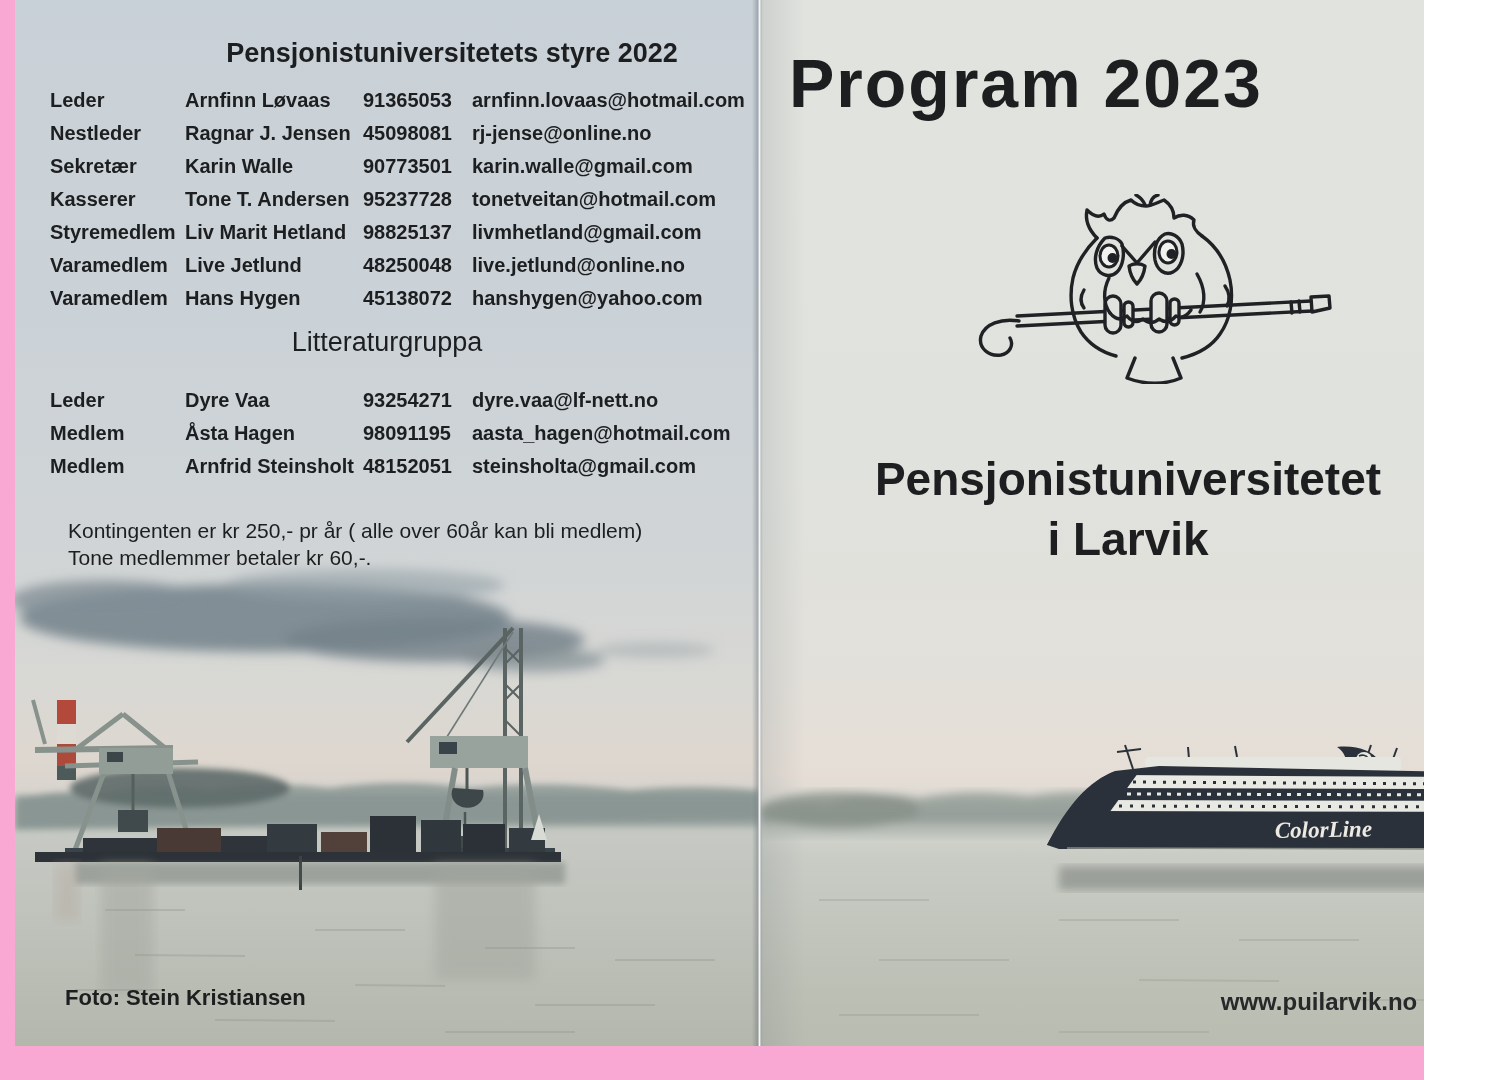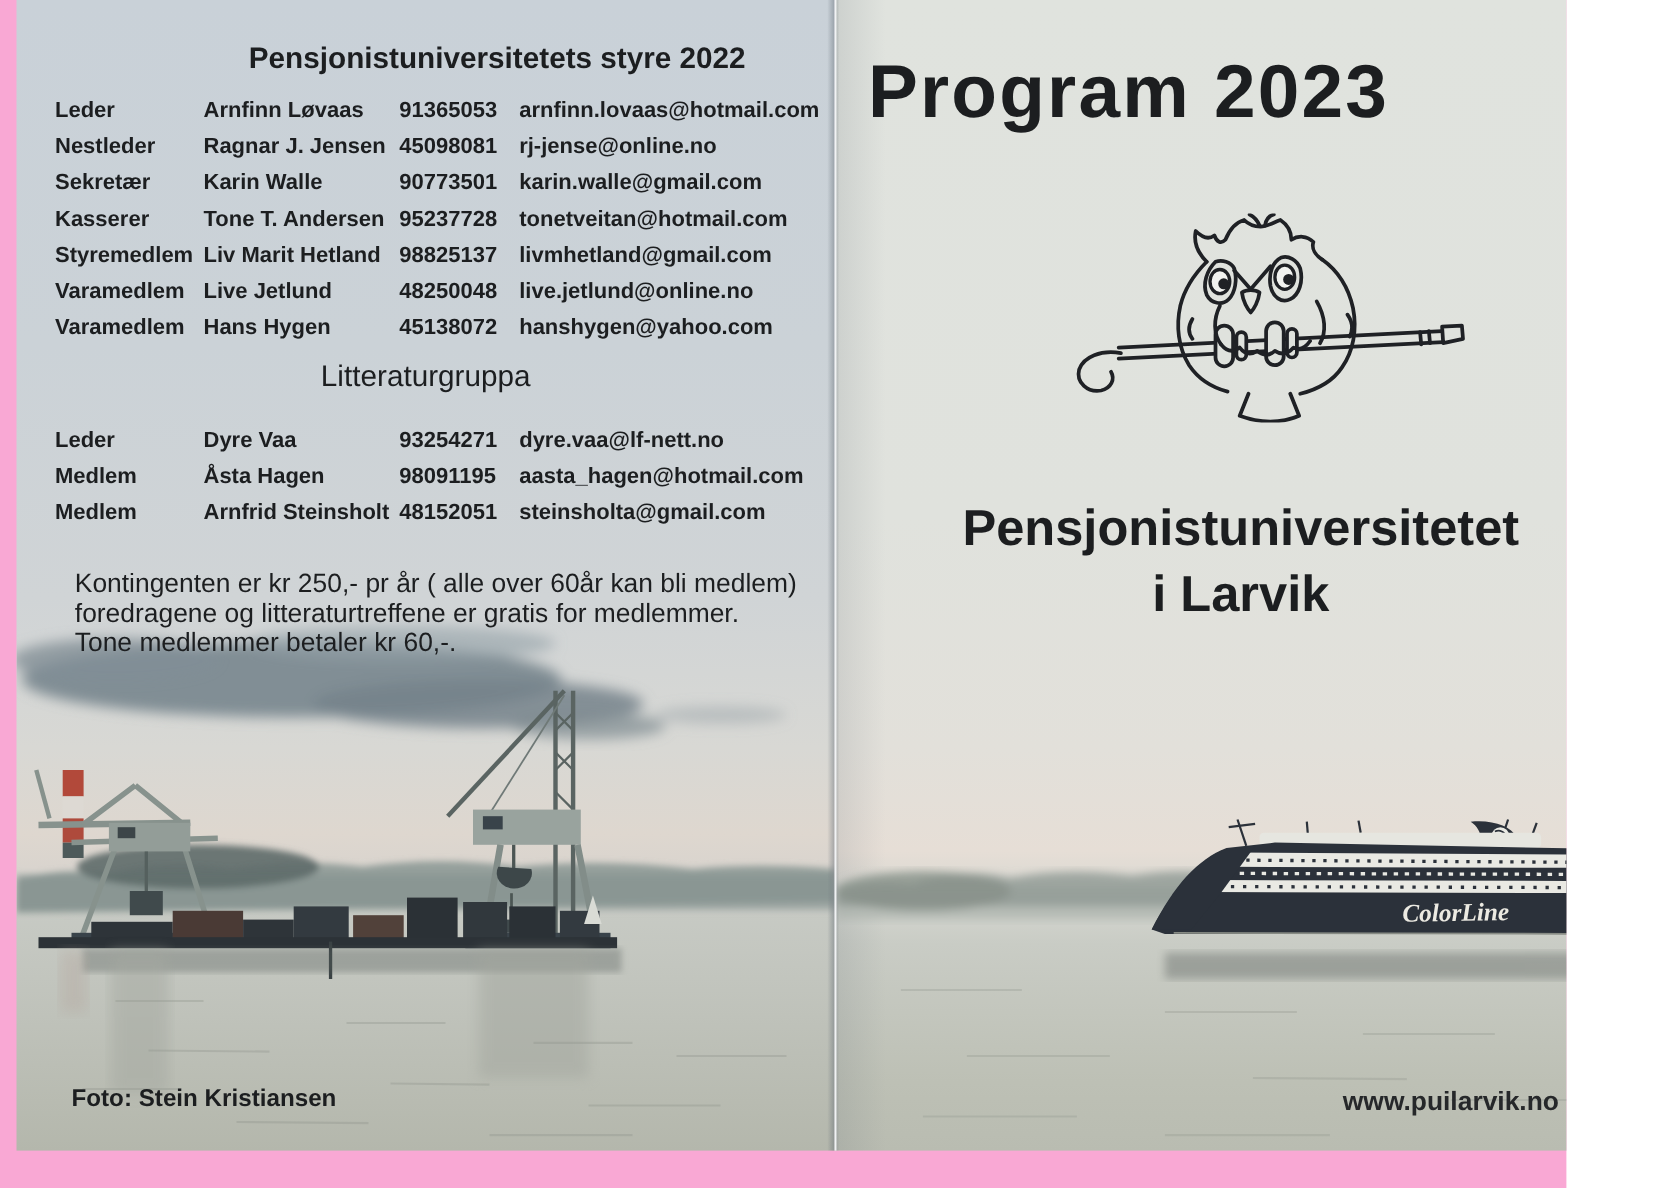--- a/index.html
+++ b/index.html
@@ -16,21 +16,21 @@
     background:linear-gradient(90deg,rgba(90,100,110,0) 0%,rgba(90,100,110,.38) 52%,#f3f5f6 68%,rgba(140,146,150,.28) 84%,rgba(140,146,150,0) 100%);z-index:6;}
   .edge-right{position:absolute;top:0;height:1046px;left:1493px;width:4px;background:linear-gradient(90deg,#c6cac4,#9aa09b);z-index:6;}
   .scene{position:absolute;left:0;top:0;z-index:1;}
   .txt{position:absolute;color:#1c1e20;z-index:4;}
   .board-title{left:130px;right:0;top:38px;text-align:center;font-weight:bold;font-size:27px;}
   .lit-title{left:0;right:0;top:327px;text-align:center;font-weight:normal;font-size:27px;}
   .tbl{position:absolute;left:35px;right:6px;z-index:4;display:grid;grid-template-columns:135px 178px 109px auto;grid-auto-rows:33px;align-items:center;color:#1c1e20;font-weight:bold;font-size:20px;}
   .tbl-board{top:84px;}
   .tbl-lit{top:384px;}
   .tbl span{white-space:nowrap;}
-  .note{left:53px;top:517px;font-size:24px;line-height:27px;font-weight:normal;}
+  .note{left:53px;top:517px;font-size:21px;line-height:27px;font-weight:normal;}
   .note span{display:block;}
   .photo-credit{left:50px;top:985px;font-weight:bold;font-size:22px;}
   .prog-title{left:0;right:0;top:44px;text-align:left;font-weight:bold;font-size:68px;letter-spacing:2px;padding-left:30px;}
   .org1{left:0;right:0;top:452px;text-align:center;font-weight:bold;font-size:46px;}
   .org2{left:0;right:0;top:512px;text-align:center;font-weight:bold;font-size:46px;}
   .website{left:415px;top:988px;width:290px;text-align:center;font-weight:bold;font-size:24px;color:#26282a;}
   .owl{position:absolute;left:200px;top:194px;z-index:4;}
   .ferry{position:absolute;left:278px;top:743px;z-index:3;}
 </style>
 </head>
@@ -183,21 +183,20 @@
       <span>98091195</span>
       <span>aasta_hagen@hotmail.com</span>
       <span>Medlem</span>
       <span>Arnfrid Steinsholt</span>
       <span>48152051</span>
       <span>steinsholta@gmail.com</span>
     </div>
 
     <div class="txt note">
       <span>Kontingenten er kr 250,- pr år ( alle over 60år kan bli medlem)</span>
-      <span>foredragene og litteraturtreffene er gratis for medlemmer.</span>
       <span>Tone medlemmer betaler kr 60,-.</span>
     </div>
 
     <div class="txt photo-credit">Foto: Stein Kristiansen</div>
   </div>
 
   <div class="page page-right">
 
     <svg class="scene" width="738" height="1046" viewBox="0 0 738 1046">
       <defs>

